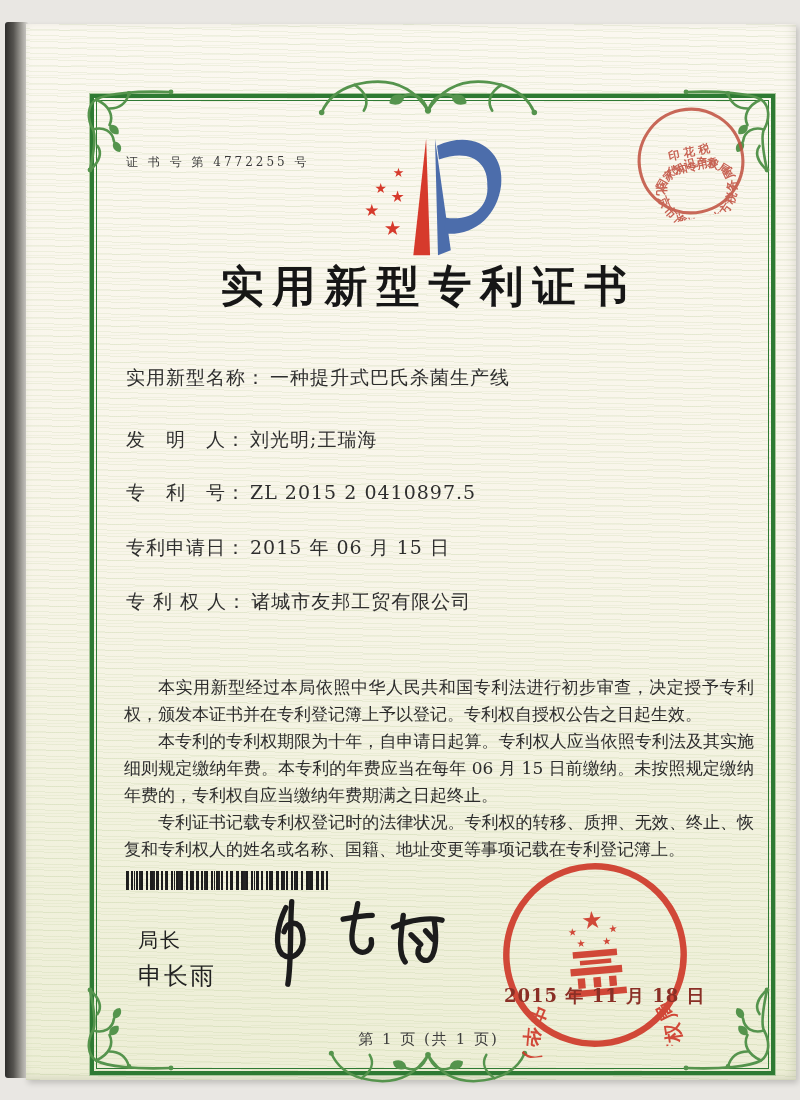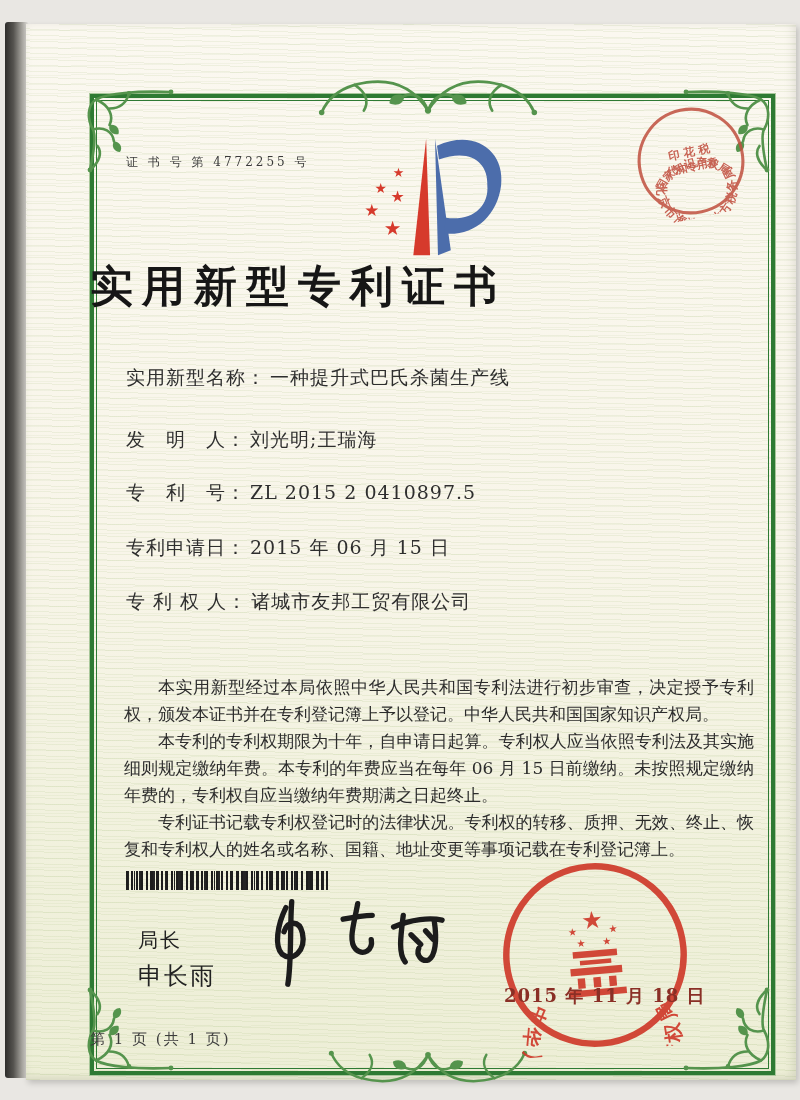--- a/index.html
+++ b/index.html
@@ -34,21 +34,21 @@
     position:absolute;left:100px;top:130px;
     font-size:12px;color:#3a3a3a;letter-spacing:3px;
   }
   .logo{position:absolute;left:300px;top:100px;width:220px;height:148px;}
   .tax-stamp{
     position:absolute;left:608px;top:80px;width:114px;height:114px;
     transform:rotate(-12deg);opacity:0.85;
   }
   .title{
     position:absolute;left:64px;top:234px;width:677px;
-    font-size:43px;font-weight:bold;color:#161616;
+    text-align:center;font-size:43px;font-weight:bold;color:#161616;
     letter-spacing:9px;
   }
   .field{
     position:absolute;left:100px;width:620px;
     font-size:19px;color:#2e2e2e;letter-spacing:1px;white-space:nowrap;
   }
   .fvalue{margin-left:4px;}
   .body-text{
     position:absolute;left:98px;top:650px;width:630px;
     font-size:17px;line-height:27px;color:#2c2c2c;text-align:justify;
@@ -63,21 +63,21 @@
   }
   .sig-title{position:absolute;left:112px;top:903px;font-size:20px;color:#222;letter-spacing:2px;}
   .sig-name{position:absolute;left:112px;top:936px;font-size:24px;color:#222;letter-spacing:2px;text-align:center;}
   .autograph{position:absolute;left:212px;top:870px;width:218px;height:97px;}
   .seal{position:absolute;left:472px;top:834px;width:194px;height:194px;transform:rotate(-5deg);opacity:0.92;}
   .seal-date{
     position:absolute;left:478px;top:960px;width:200px;
     font-size:18px;color:#8a2f26;font-weight:bold;letter-spacing:1px;white-space:nowrap;
   }
   .footer{
-    position:absolute;left:64px;top:1006px;width:677px;text-align:left;
+    position:absolute;left:64px;top:1006px;width:677px;text-align:center;
     font-size:15px;color:#3c3c3c;letter-spacing:2px;
   }
   .flourish{position:absolute;width:90px;height:90px;}
   .fl-tl{left:58px;top:62px;}
   .fl-tr{left:657px;top:62px;transform:scaleX(-1);}
   .fl-bl{left:58px;top:960px;transform:scaleY(-1);}
   .fl-br{left:657px;top:960px;transform:scale(-1,-1);}
   .crest-top{position:absolute;left:292px;top:46px;width:220px;height:50px;}
   .crest-bottom{position:absolute;left:302px;top:1024px;width:200px;height:42px;transform:scaleY(-1);}
 </style>
@@ -190,21 +190,21 @@
       <span class="flabel">专　利　号：</span><span class="fvalue">ZL 2015 2 0410897.5</span>
     </div>
     <div class="field" style="top:511px">
       <span class="flabel">专利申请日：</span><span class="fvalue">2015 年 06 月 15 日</span>
     </div>
     <div class="field" style="top:565px">
       <span class="flabel">专 利 权 人：</span><span class="fvalue">诸城市友邦工贸有限公司</span>
     </div>
 
     <div class="body-text">
-      <p>本实用新型经过本局依照中华人民共和国专利法进行初步审查，决定授予专利权，颁发本证书并在专利登记簿上予以登记。中华人民共和国国家知识产权局。</p>
+      <p>本实用新型经过本局依照中华人民共和国专利法进行初步审查，决定授予专利权，颁发本证书并在专利登记簿上予以登记。专利权自授权公告之日起生效。</p>
       <p>本专利的专利权期限为十年，自申请日起算。专利权人应当依照专利法及其实施细则规定缴纳年费。本专利的年费应当在每年 06 月 15 日前缴纳。未按照规定缴纳年费的，专利权自应当缴纳年费期满之日起终止。</p>
       <p>专利证书记载专利权登记时的法律状况。专利权的转移、质押、无效、终止、恢复和专利权人的姓名或名称、国籍、地址变更等事项记载在专利登记簿上。</p>
     </div>
 
     <div class="barcode"></div>
 
     <div class="sig-title">局长</div>
     <div class="sig-name">申长雨</div>
     <svg class="autograph" viewBox="0 0 220 100">
       <g fill="none" stroke="#1c1c1c" stroke-width="5.5" stroke-linecap="round" stroke-linejoin="round">

